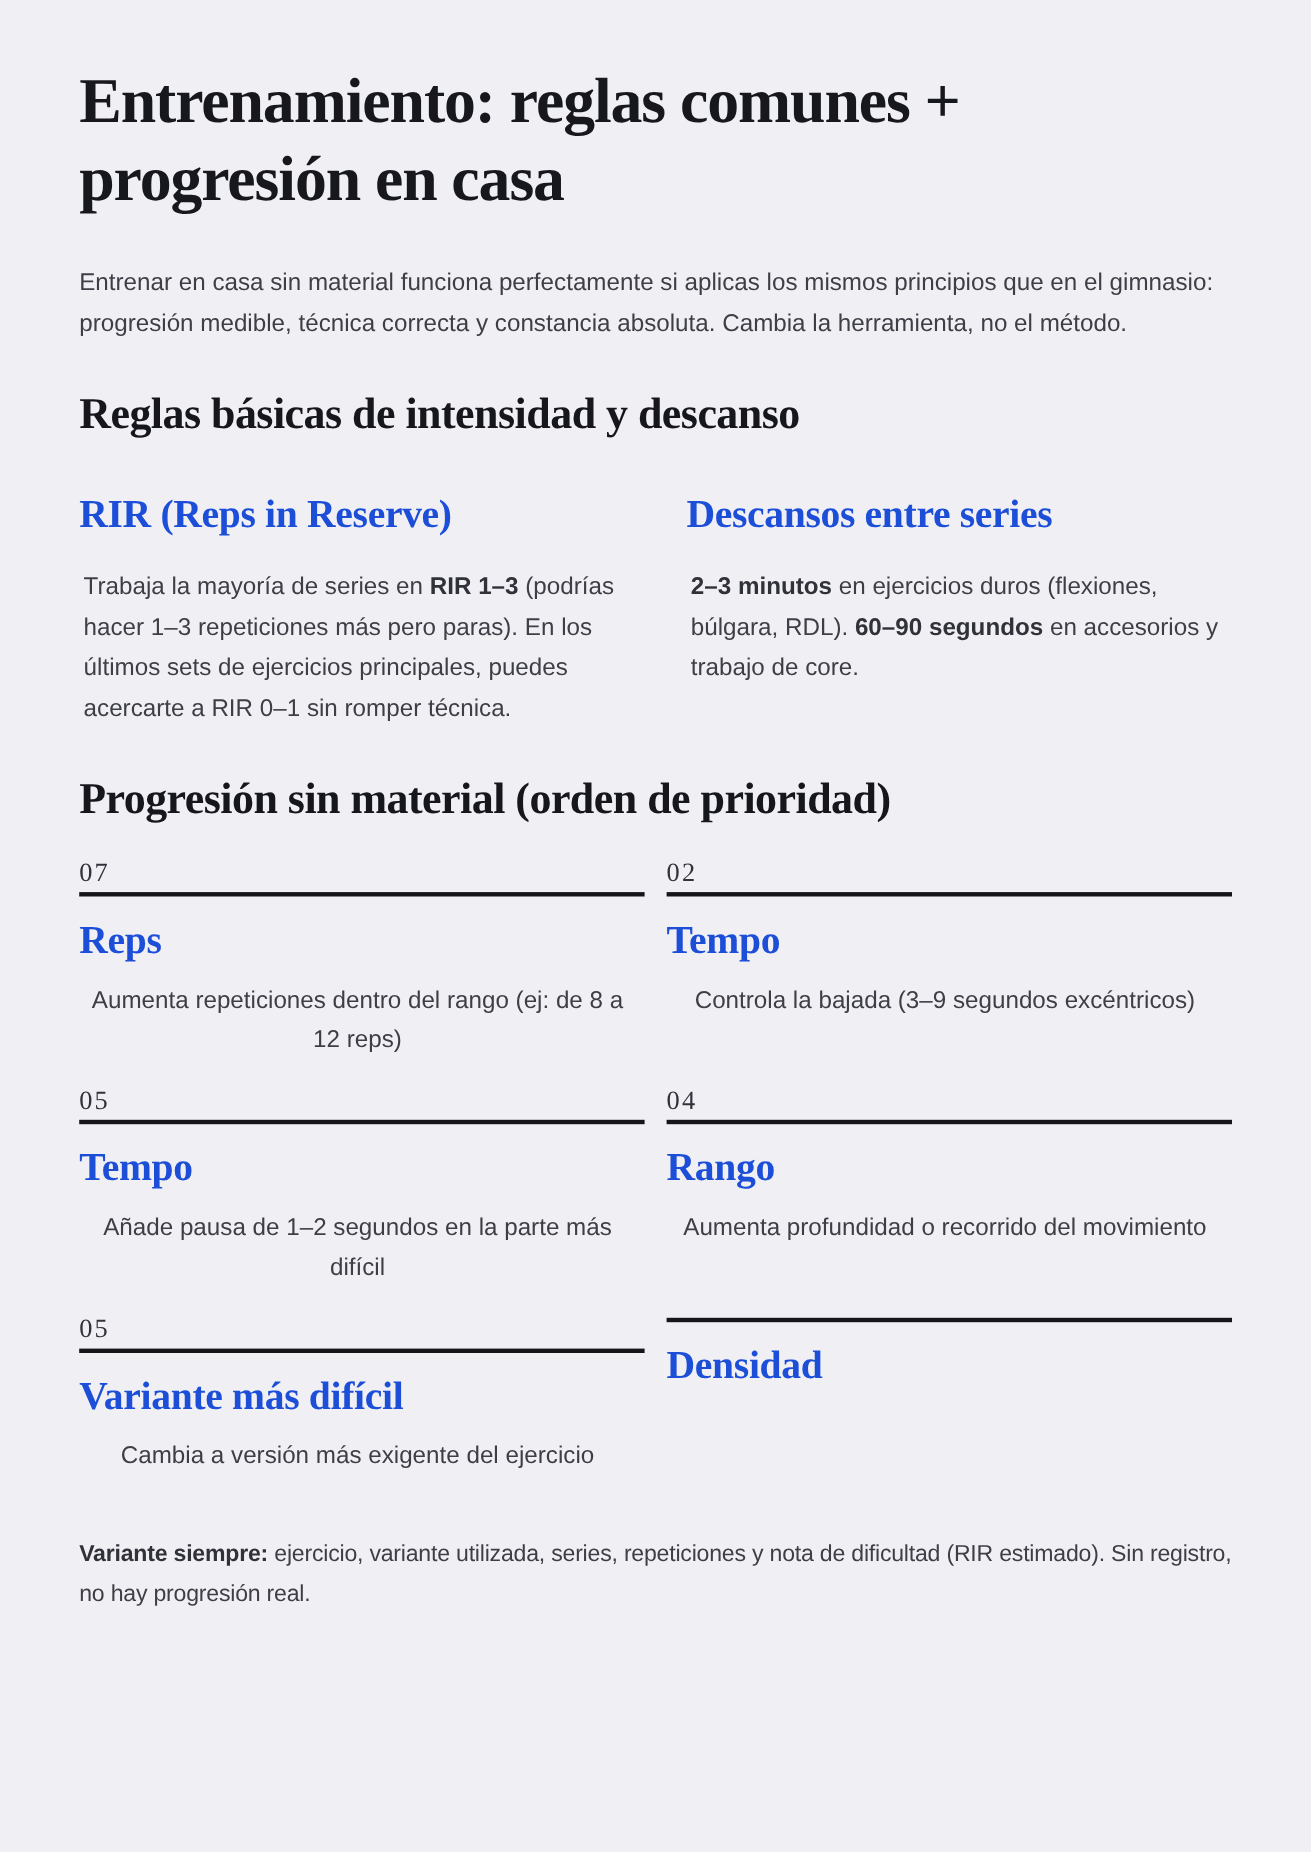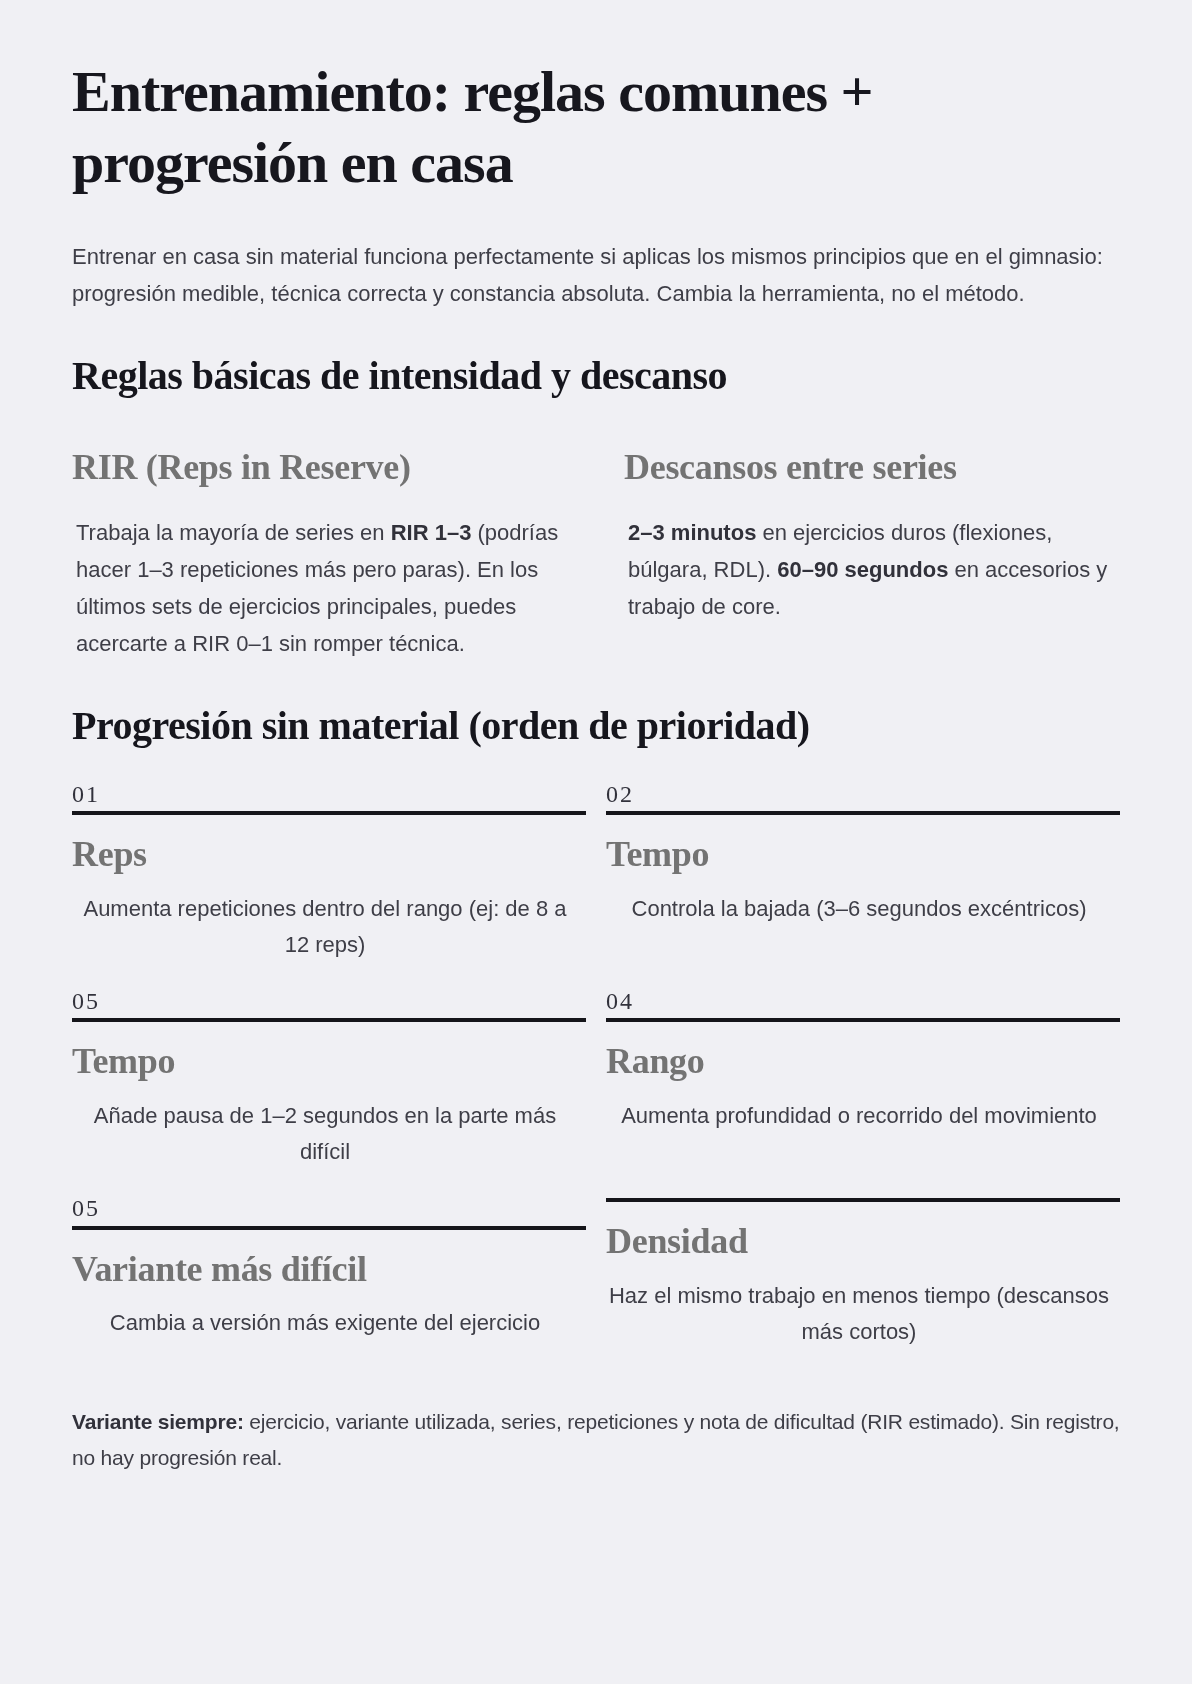--- a/index.html
+++ b/index.html
@@ -46,21 +46,21 @@
     display: grid;
     grid-template-columns: 1fr 1fr;
     column-gap: 56px;
   }
   h3 {
     font-family: "Liberation Serif", "DejaVu Serif", serif;
     font-weight: 700;
     font-size: 36px;
     line-height: 1.1;
     letter-spacing: -0.3px;
-    color: #737373;
+    color: #1d4ed8;
     margin: 0 0 26px 0;
   }
   .two-col p {
     font-size: 22px;
     line-height: 37px;
     color: #3e3e47;
     margin: 4px;
     max-width: 498px;
   }
   strong { font-weight: 700; color: #31313a; }
@@ -123,31 +123,31 @@
         <p><strong>2–3 minutos</strong><span> en ejercicios duros (flexiones, búlgara, RDL). </span><strong>60–90 segundos</strong><span> en accesorios y trabajo de core.</span></p>
       </div>
     </div>
   </section>
 
   <section>
     <h2 class="progression-heading">Progresión sin material (orden de prioridad)</h2>
     <div class="grid">
 
       <div class="cell">
-        <div class="num">01</div>
+        <div class="num">07</div>
         <div class="rule"></div>
         <h3>Reps</h3>
         <p>Aumenta repeticiones dentro del rango (ej: de 8 a 12 reps)</p>
       </div>
 
       <div class="cell">
         <div class="num">02</div>
         <div class="rule"></div>
         <h3>Tempo</h3>
-        <p>Controla la bajada (3–6 segundos excéntricos)</p>
+        <p>Controla la bajada (3–9 segundos excéntricos)</p>
       </div>
 
       <div class="cell">
         <div class="num">05</div>
         <div class="rule"></div>
         <h3>Tempo</h3>
         <p>Añade pausa de 1–2 segundos en la parte más difícil</p>
       </div>
 
       <div class="cell">
@@ -160,21 +160,20 @@
       <div class="cell">
         <div class="num">05</div>
         <div class="rule"></div>
         <h3>Variante más difícil</h3>
         <p>Cambia a versión más exigente del ejercicio</p>
       </div>
 
       <div class="cell">
         <div class="rule"></div>
         <h3>Densidad</h3>
-        <p>Haz el mismo trabajo en menos tiempo (descansos más cortos)</p>
       </div>
 
     </div>
   </section>
 
   <p class="footer-note"><strong>Variante siempre:</strong><span> ejercicio, variante utilizada, series, repeticiones y nota de dificultad (RIR estimado). Sin registro, no hay progresión real.</span></p>
 
 </div>
 
 </body></html>

